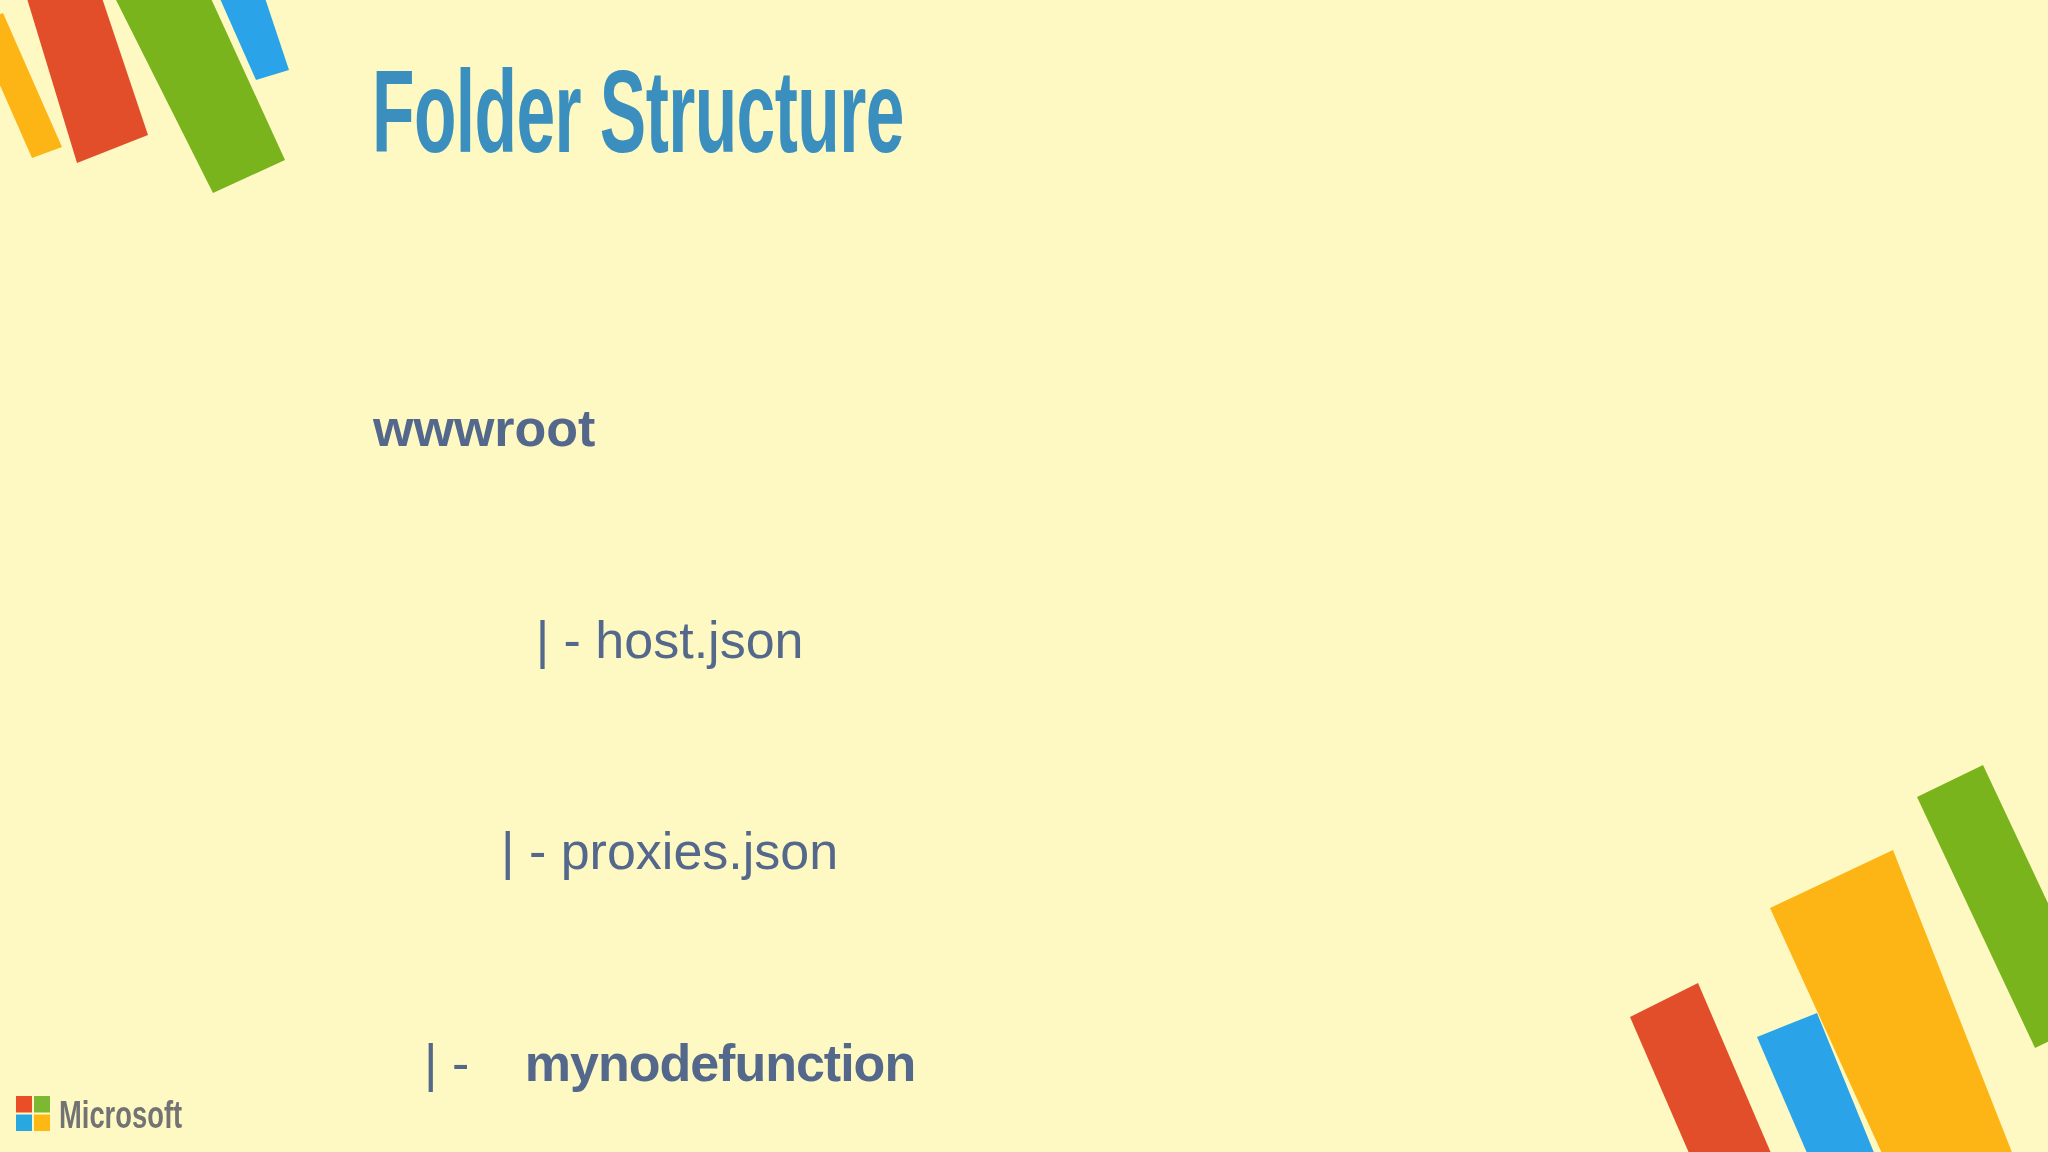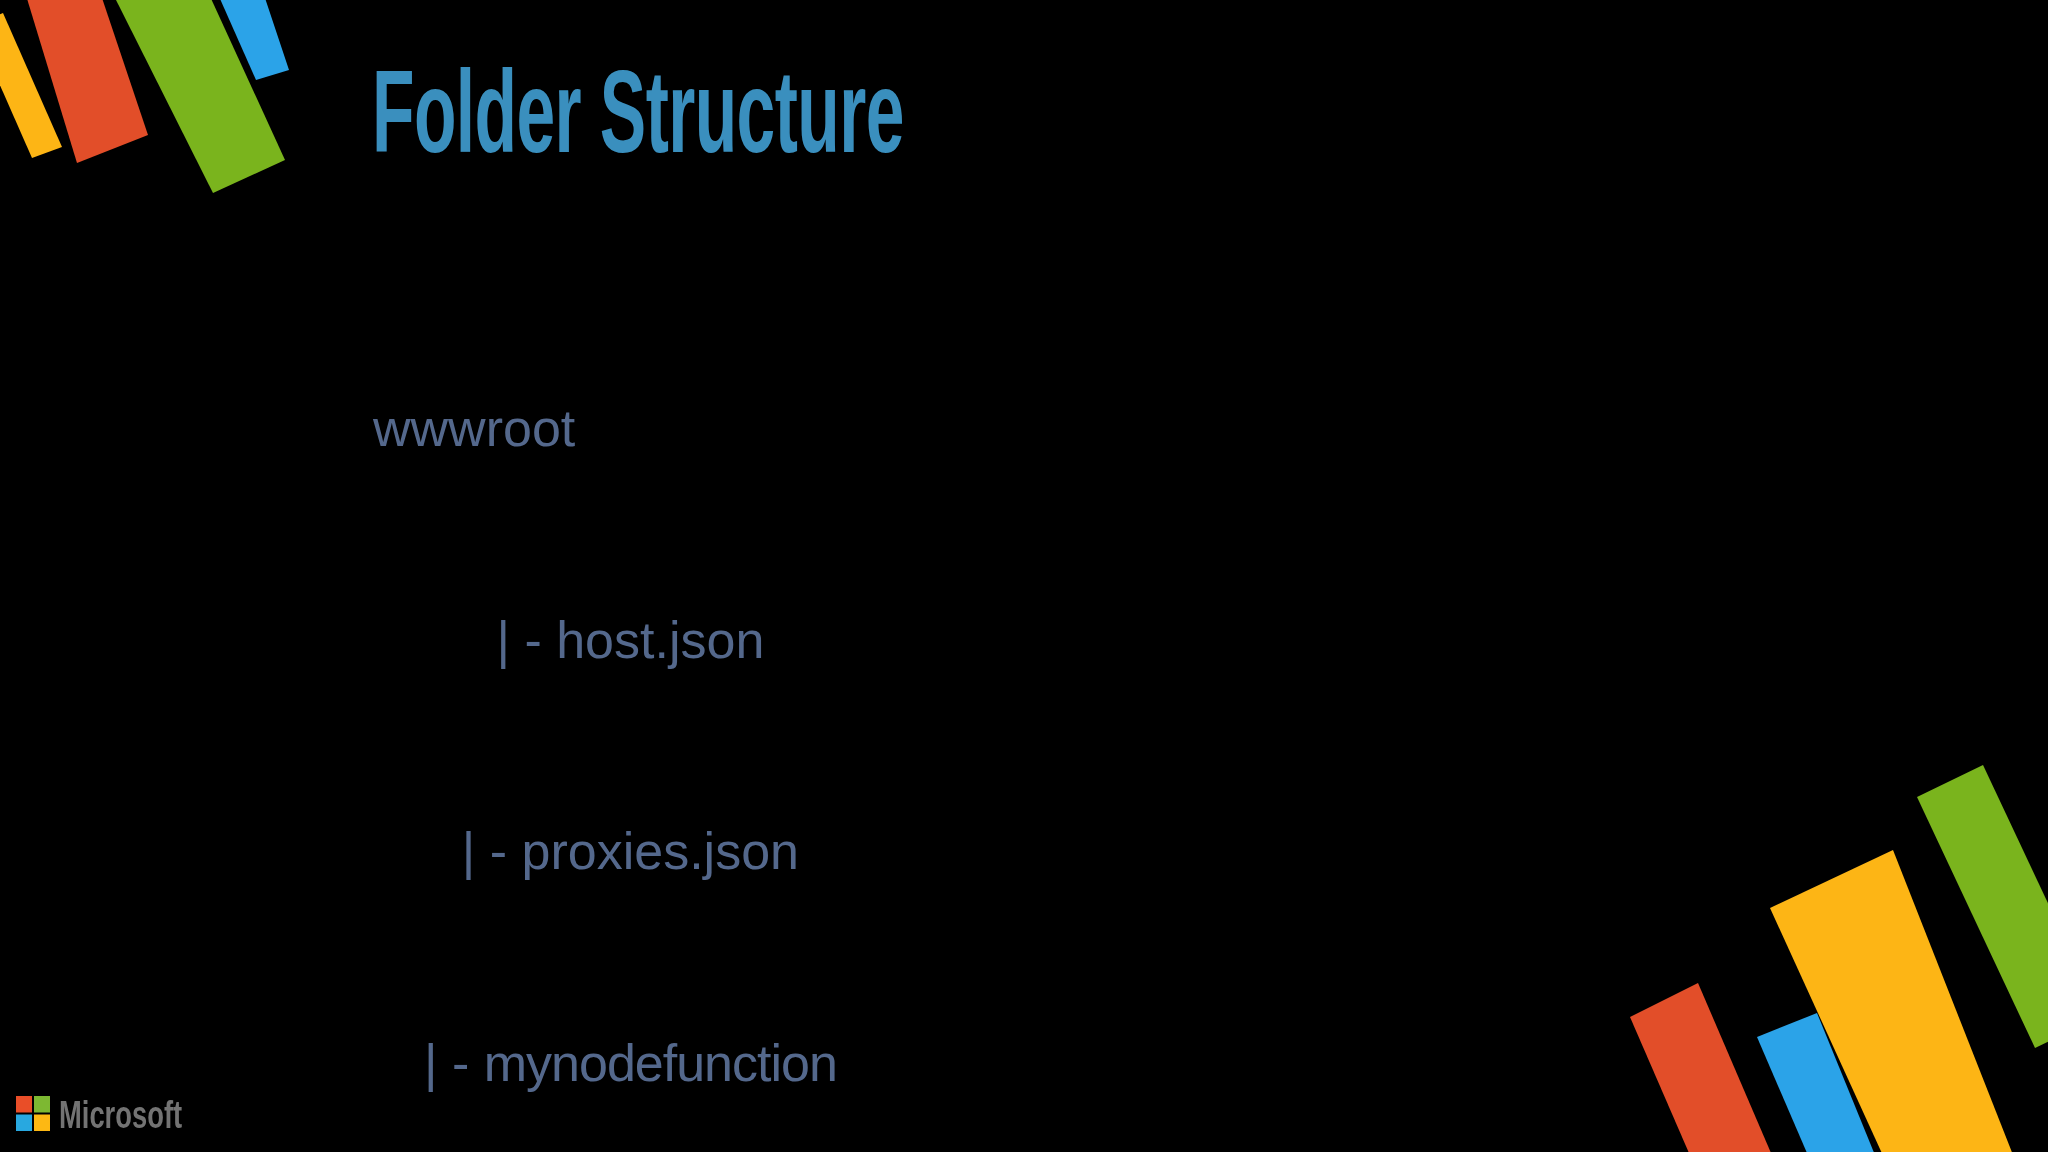--- a/index.html
+++ b/index.html
@@ -1,20 +1,20 @@
 <!DOCTYPE html>
 <html><head>
 <meta charset="utf-8">
 <style>
   html,body{margin:0;padding:0;background:#fff;}
   .slide{
     position:relative;
     width:2048px;height:1152px;
     overflow:hidden;
-    background:#000000;
+    background:#fef9c3;
     font-family:"Liberation Sans", sans-serif;
   }
   svg.deco{
     position:absolute;left:0;top:0;width:2048px;height:1152px;
     display:block;
   }
   .page-title{
     position:absolute;
     left:372px;top:54px;
     margin:0;
@@ -29,23 +29,23 @@
   }
   .tree{
     position:absolute;
     left:373px;top:252px;
     font-size:52px;
     line-height:70.5px;
     color:#54688C;
     white-space:pre;
   }
   .tree .line{white-space:pre;}
-  .ind0{padding-left:0;}
+  .ind0{padding-left:0;font-weight:bold;}
   .ind1{padding-left:51px;text-align:center;}
-  .bn{font-weight:normal;letter-spacing:-1px;}
+  .bn{font-weight:bold;letter-spacing:-1px;margin-left:41px;}
   .ms-logo{
     position:absolute;
     left:16px;top:1096px;
     display:flex;
     align-items:flex-start;
   }
   .ms-logo svg{display:block;}
   .ms-logo-text{
     display:inline-block;
     margin-left:9px;

